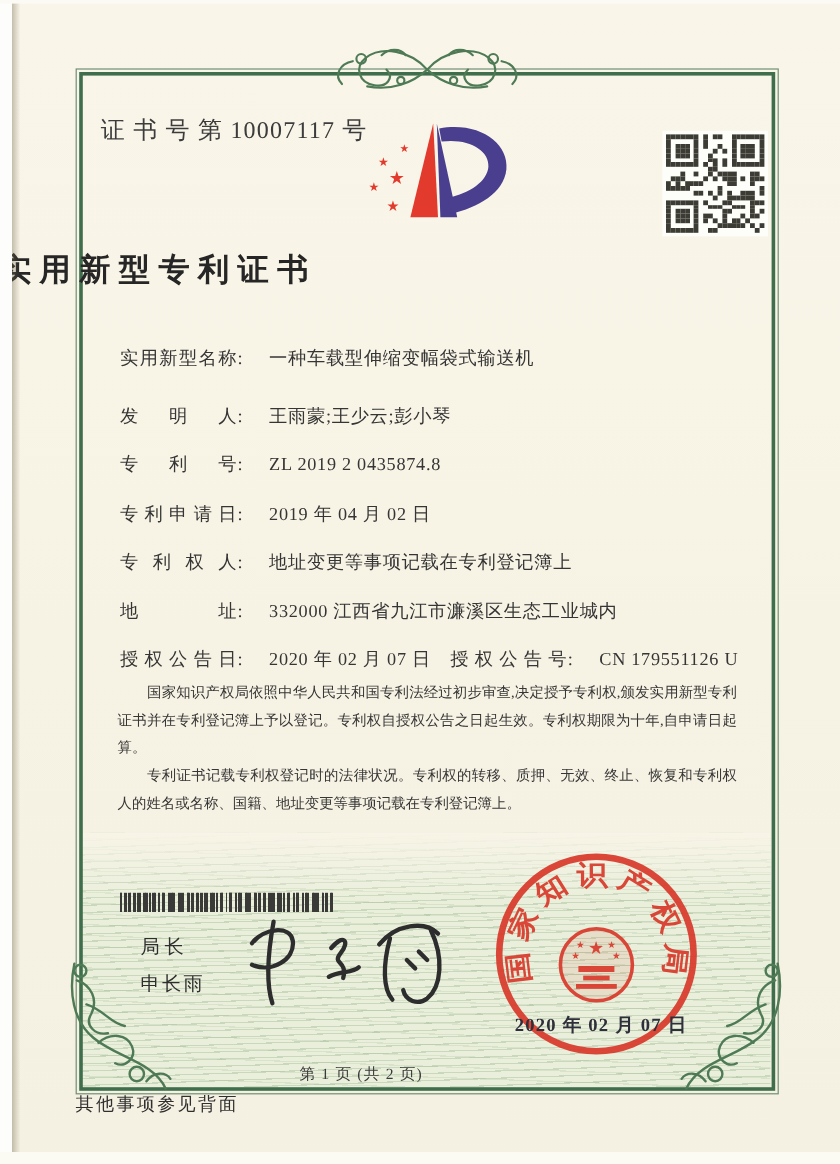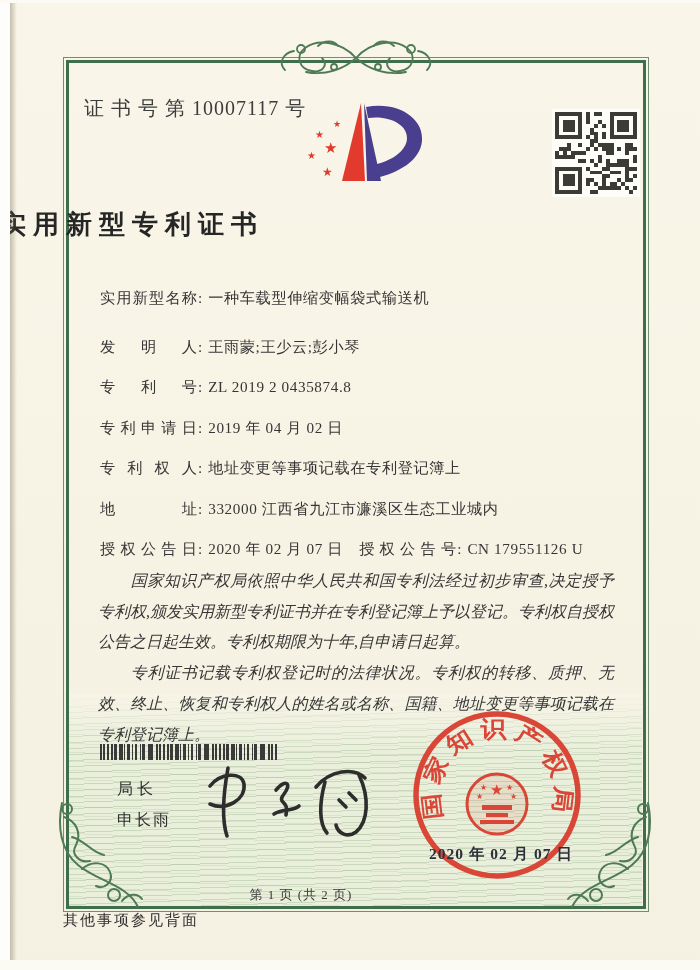--- a/index.html
+++ b/index.html
@@ -45,25 +45,25 @@
     display:grid;grid-template-columns:repeat(21,1fr);grid-template-rows:repeat(21,1fr);z-index:5;}
   #qr .on{background:#3c3c35;}
 
   .doc-title{position:absolute;left:0;top:207px;width:640px;text-align:left;
     font-size:26px;font-weight:bold;letter-spacing:7px;color:#262626;z-index:5;}
 
   .field-row{position:absolute;left:100px;display:flex;align-items:baseline;
     font-size:15.2px;color:#353535;white-space:nowrap;z-index:5;}
   .jl{display:inline-flex;justify-content:space-between;width:97px;}
   .colon{margin:0 2px 0 1px;}
-  .fv{margin-left:4px;letter-spacing:.6px;text-align:right;}
+  .fv{margin-left:20px;letter-spacing:.6px;text-align:right;}
   .jl2{margin-left:16px;}
 
   .paragraphs{position:absolute;left:98px;top:566px;width:516px;z-index:5;
-    font-size:16px;line-height:1.92;color:#363636;text-align:justify;font-style:italic;}
+    font-size:12px;line-height:1.92;color:#363636;text-align:justify;}
   .paragraphs p{margin:0;text-indent:2.05em;}
 
   .barcode{position:absolute;left:100px;top:744px;width:178px;height:16px;z-index:5;
     background:
       repeating-linear-gradient(90deg,#3a3a38 0 1.5px,rgba(0,0,0,0) 1.5px 3px,#3a3a38 3px 5.5px,rgba(0,0,0,0) 5.5px 8px),
       repeating-linear-gradient(90deg,#3a3a38 0 2px,rgba(0,0,0,0) 2px 7px);}
 
   .director-title{position:absolute;left:117px;top:779px;font-size:16px;letter-spacing:4px;color:#2e2e2e;z-index:5;}
   .director-name{position:absolute;left:117px;top:810px;font-size:16px;letter-spacing:2px;color:#2e2e2e;z-index:5;}
   .signature{position:absolute;left:198px;top:760px;z-index:6;}

